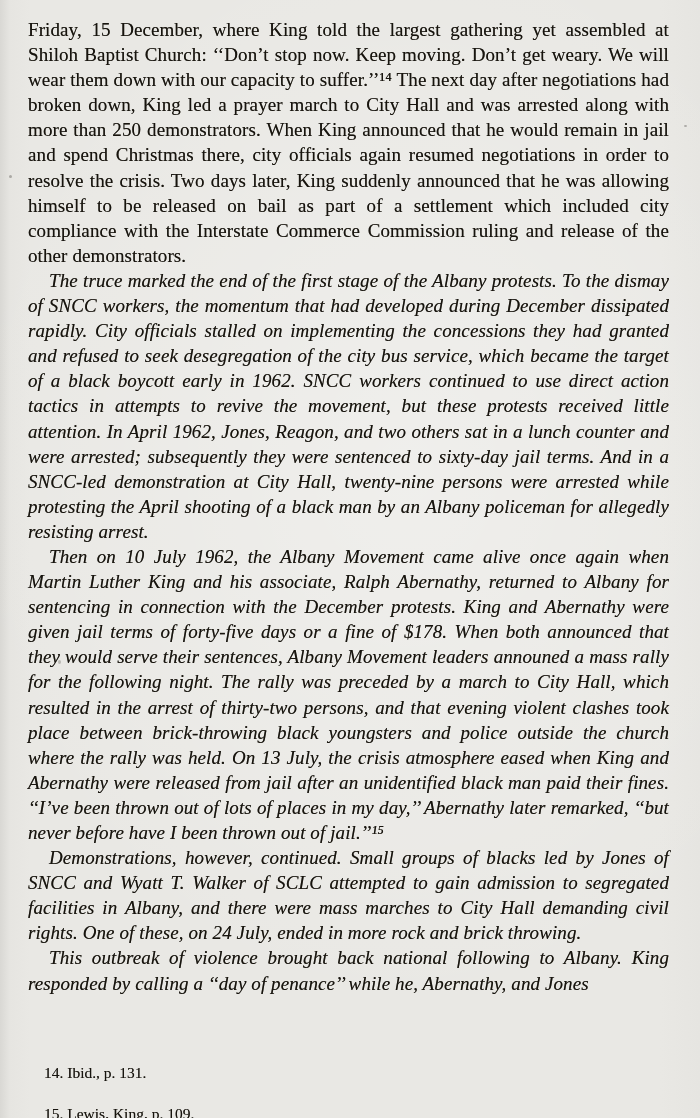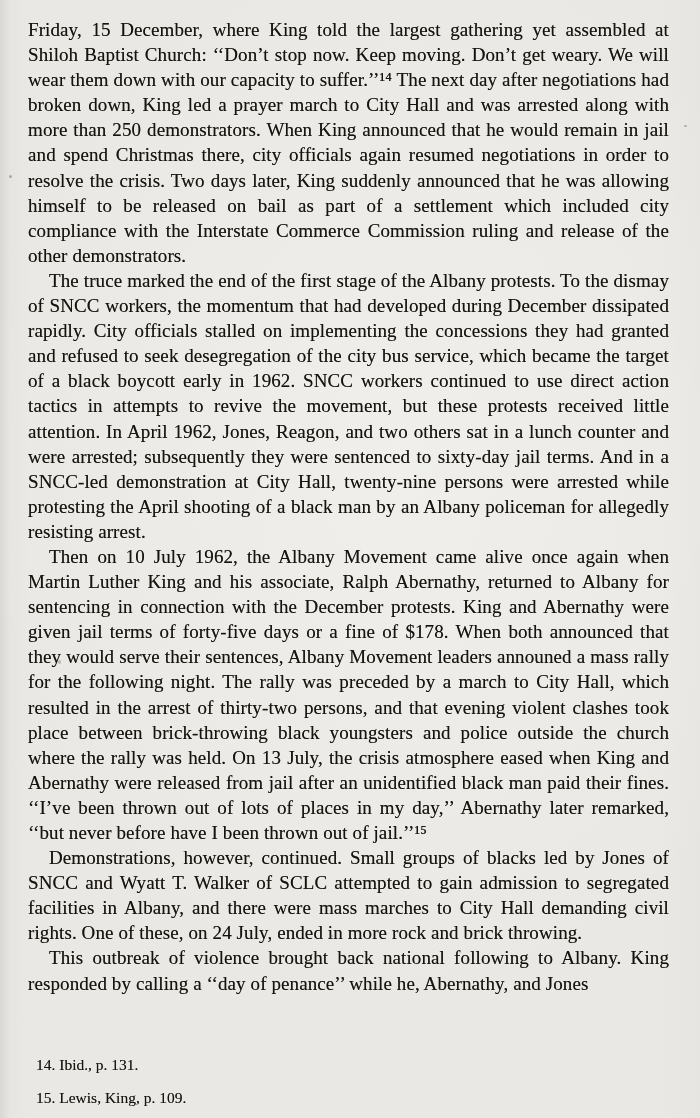--- a/index.html
+++ b/index.html
@@ -30,33 +30,34 @@
     text-align: justify;
     letter-spacing: 0.1px;
     text-shadow: 0 0 0.5px rgba(20,16,8,0.55);
   }
   .text-block p {
     margin: 0;
     padding: 0;
   }
   .text-block p.indent {
     text-indent: 21px;
+    font-style: italic;
   }
   .footnotes {
     position: absolute;
     left: 28px;
     top: 1044px;
     width: 641px;
     font-size: 15.5px;
     line-height: 25px;
     text-align: left;
     text-shadow: 0 0 0.4px rgba(20,16,8,0.5);
   }
   .footnotes p {
-    margin: 8px;
+    margin: 16px;
     padding: 0;
   }
   .italic {
   }
   
   .speck {
     position: absolute;
     border-radius: 50%;
     background: rgba(60,58,52,0.35);
   }

